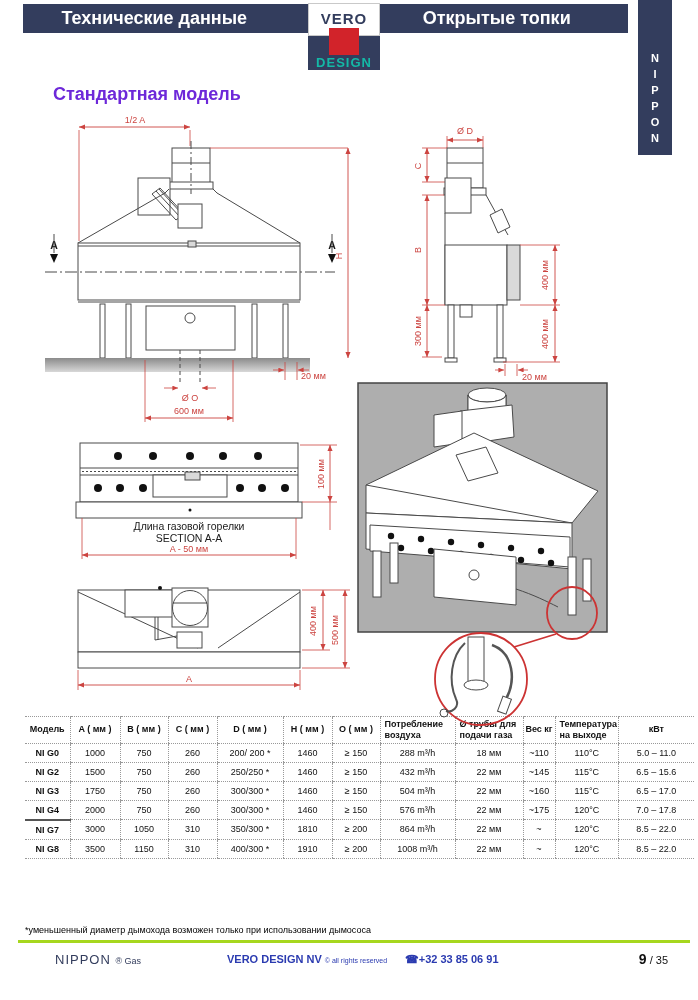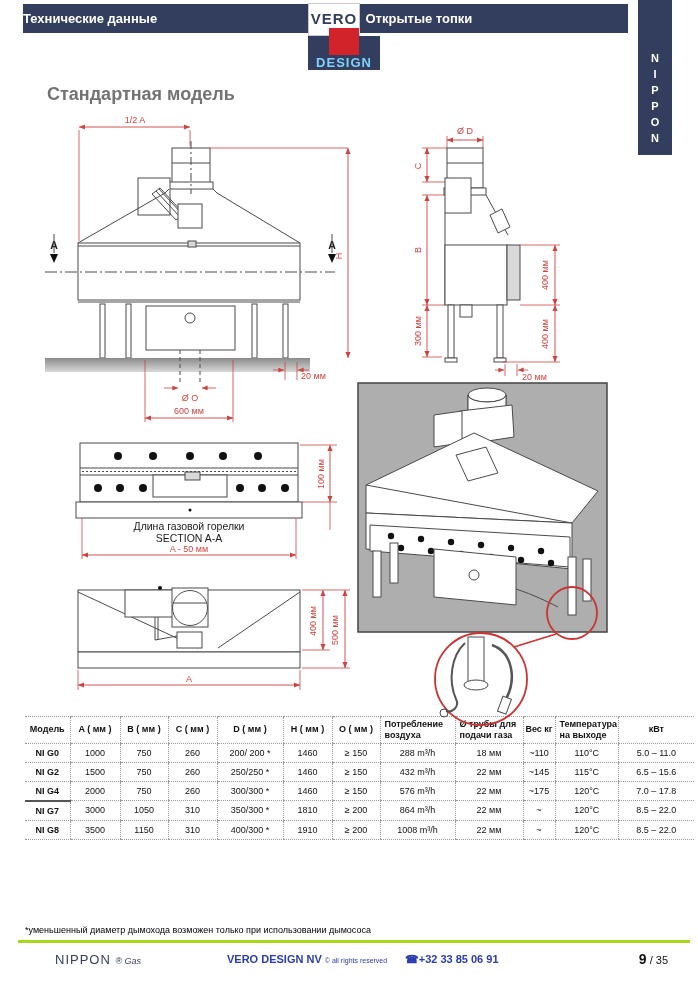--- a/index.html
+++ b/index.html
@@ -1,34 +1,34 @@
 <!DOCTYPE html>
 <html><head>
 <meta charset="utf-8">
 <style>
   html,body{margin:0;padding:0;background:#e8e8e8;}
   .page{position:relative;width:698px;height:1000px;background:#fff;overflow:hidden;
         font-family:"Liberation Sans",sans-serif;color:#111;}
   
   .hbar{position:absolute;left:23px;top:4px;width:605px;height:29px;background:#333d5d;
         display:flex;align-items:center;}
-  .hbar .ht{color:#fff;font-weight:bold;font-size:13px;width:50%;text-align:left;}
+  .hbar .ht{color:#fff;font-weight:bold;font-size:18px;width:50%;text-align:center;}
   .hbar .ht.left{padding-right:40px;box-sizing:border-box;}
   .hbar .ht.right{padding-left:40px;box-sizing:border-box;}
   .logo{position:absolute;left:308px;top:3px;width:72px;height:67px;z-index:3;}
-  .logo .top{position:absolute;left:0;top:0;width:52px;height:33px;background:#fff;
+  .logo .top{position:absolute;left:0;top:0;width:72px;height:33px;background:#fff;
              border:1px solid #c9c9c9;box-sizing:border-box;text-align:center;}
   .logo .top span{font-weight:bold;font-size:15px;color:#333d5d;line-height:30px;letter-spacing:1px;}
   .logo .bot{position:absolute;left:0;top:33px;width:72px;height:34px;background:#333d5d;text-align:center;}
-  .logo .bot span{font-weight:bold;font-size:13px;color:#7dd3fc;line-height:54px;letter-spacing:1px;}
+  .logo .bot span{font-weight:bold;font-size:13px;color:#14b8a6;line-height:54px;letter-spacing:1px;}
   .logo .sq{position:absolute;left:21px;top:25px;width:30px;height:27px;background:#d2232a;z-index:4;}
   .nbar{position:absolute;left:638px;top:0;width:34px;height:155px;background:#333d5d;
         display:flex;flex-direction:column;align-items:center;padding-top:50px;box-sizing:border-box;}
   .nbar span{color:#fff;font-weight:bold;font-size:11px;line-height:16px;}
-  .title{position:absolute;left:47px;top:84px;font-size:18px;font-weight:bold;color:#737373;}
+  .title{position:absolute;left:53px;top:84px;font-size:18px;font-weight:bold;color:#6d28d9;}
   
   svg{position:absolute;overflow:visible;}
   svg text{font-family:"Liberation Sans",sans-serif;}
   .ln{stroke:#4a4a4a;fill:none;stroke-width:1;}
   .wf{fill:#fff;stroke:#4a4a4a;stroke-width:1;}
   .gf{fill:#d9d9d9;stroke:#4a4a4a;stroke-width:1;}
   .rl{stroke:#cc4440;stroke-width:0.8;fill:none;}
   .dim{stroke:#cc4440;stroke-width:0.9;fill:none;marker-start:url(#ar);marker-end:url(#ar);}
   .dt{fill:#cc4440;font-size:9px;}
   .bt{fill:#1a1a1a;font-size:10.5px;}
@@ -40,21 +40,21 @@
   .spec td{text-align:center;height:18px;padding:0 1px;}
   .spec th,.spec td{border-bottom:1px dotted #999;border-top:1px dotted #999;border-left:1px dotted #999;}
   .spec th:first-child,.spec td:first-child{border-left:none;}
   .spec th:nth-child(8),.spec th:nth-child(9),.spec th:nth-child(11){text-align:left;padding-left:4px;}
   .spec td:first-child{font-weight:bold;}
   .spec tr.divider td:first-child{border-bottom:2px solid #555;}
   .foot-note{position:absolute;left:25px;top:925px;font-size:9px;color:#000;}
   .gline{position:absolute;left:18px;top:940px;width:672px;height:3px;background:#a6d71e;}
   .footer{position:absolute;left:0;top:948px;width:698px;height:24px;color:#333d8a;}
   .f-brand{position:absolute;left:55px;top:4px;font-size:13px;color:#333d5d;letter-spacing:1px;}
-  .f-brand .suffix{font-size:9px;letter-spacing:0;font-style:italic;}
+  .f-brand .suffix{font-size:9px;letter-spacing:0;}
   .f-co{position:absolute;left:227px;top:5px;font-size:11px;font-weight:bold;color:#2b3bb0;}
   .f-co .rights{font-size:7px;font-weight:normal;}
   .f-phone{position:absolute;left:405px;top:5px;font-size:11px;font-weight:bold;color:#2b3bb0;}
   .f-page{position:absolute;right:30px;top:3px;font-size:11px;color:#111;}
   .f-page .num{font-weight:bold;font-size:14px;}
 </style>
 </head>
 <body>
 
 <div class="page">
@@ -367,20 +367,34 @@
       <td>260</td>
       <td>250/250 *</td>
       <td>1460</td>
       <td>≥ 150</td>
       <td>432 m³/h</td>
       <td>22 мм</td>
       <td>~145</td>
       <td>115°C</td>
       <td>6.5 – 15.6</td>
     </tr>
+        <tr>
+      <td>NI G3</td>
+      <td>1750</td>
+      <td>750</td>
+      <td>260</td>
+      <td>300/300 *</td>
+      <td>1460</td>
+      <td>≥ 150</td>
+      <td>504 m³/h</td>
+      <td>22 мм</td>
+      <td>~160</td>
+      <td>115°C</td>
+      <td>6.5 – 17.0</td>
+    </tr>
         <tr class="divider">
       <td>NI G4</td>
       <td>2000</td>
       <td>750</td>
       <td>260</td>
       <td>300/300 *</td>
       <td>1460</td>
       <td>≥ 150</td>
       <td>576 m³/h</td>
       <td>22 мм</td>

